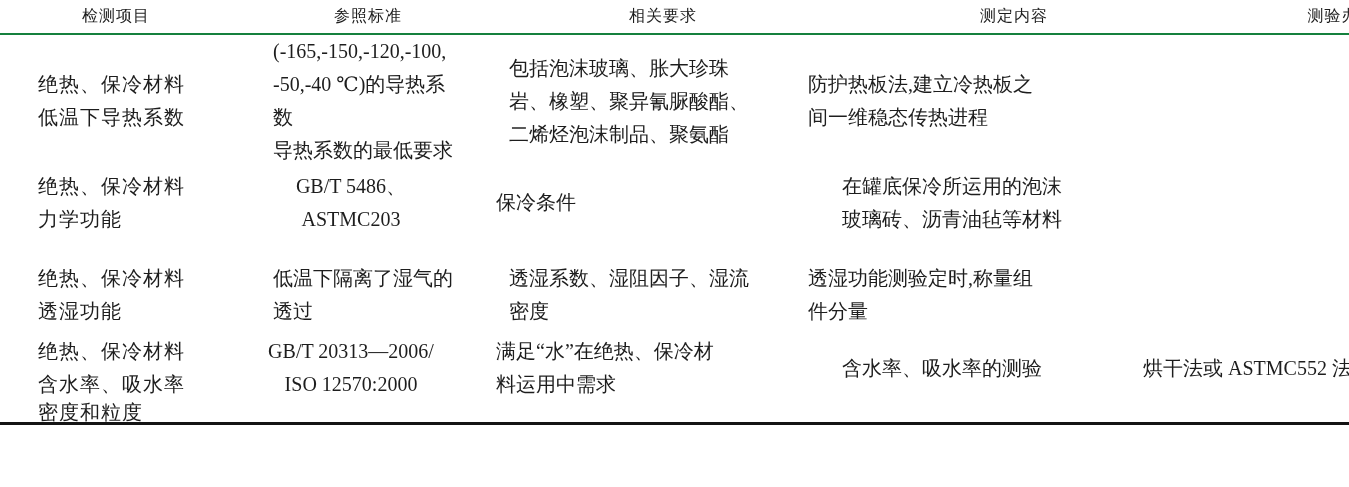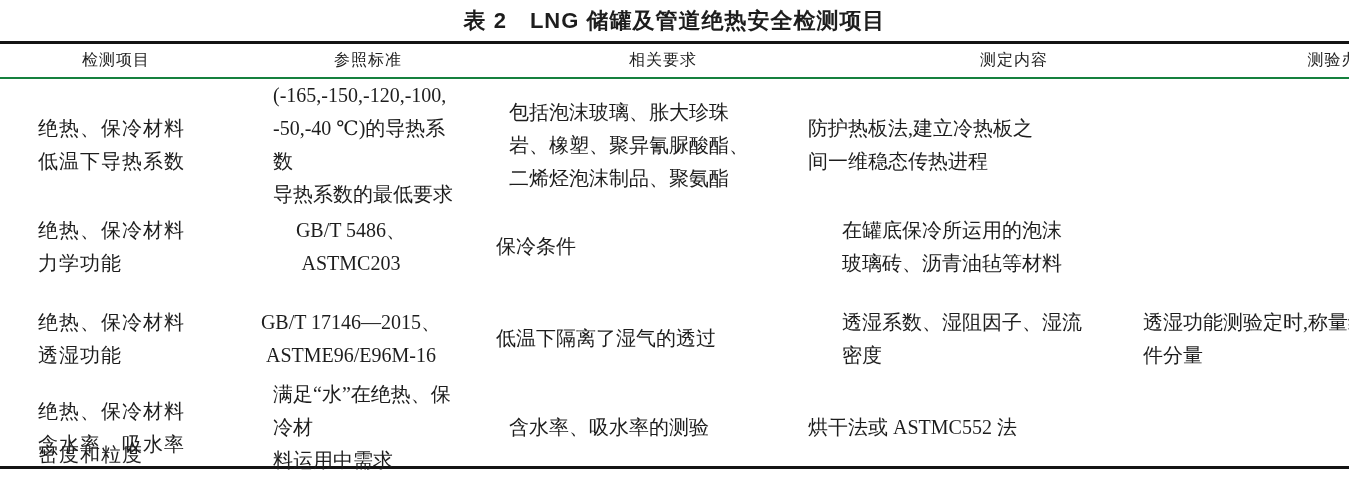--- a/index.html
+++ b/index.html
@@ -34,44 +34,41 @@
     font-size: 16px;
     gap: 32px;
   }
   .thead .hcell { text-align: center; letter-spacing: 1px; }
   .trow { align-items: center; gap: 15px; }
   .r1 { height: 115px; }
   .r2 { height: 105px; }
   .r3 { height: 79px; }
   .r4 { height: 68px; }
   .r5 { height: 20px; }
-  .r5 .cell { line-height: 20px; font-family: Liberation Mono, monospace; }
+  .r5 .cell { line-height: 20px; }
   .cell {
     font-size: 20px;
     line-height: 33px;
     white-space: pre-line;
   }
   .c1 { padding-left: 38px; letter-spacing: 1px; }
   .c2 { text-align: center; }
   .c3 { padding-left: 26px; }
   .c4 { padding-left: 4px; margin-left: 35px; }
   .c5 { padding-left: 5px; padding-right: 20px; }
   .bottom-rule {
     border-top: 3px solid #141414;
     height: 0;
   }
 </style>
 </head>
 <body>
 
 <div class="page">
 
-  <div class="title-row">
-    <span>表 2　LNG 储罐及管道绝热安全检测项目</span>
-  </div>
 
   <div class="grid thead">
     <div class="hcell">检测项目</div>
     <div class="hcell">参照标准</div>
     <div class="hcell">相关要求</div>
     <div class="hcell">测定内容</div>
     <div class="hcell">测验办法</div>
   </div>
 
   <div class="grid trow r1">
@@ -93,32 +90,32 @@
     <div class="cell c2">GB/T 5486、
 ASTMC203</div>
     <div class="cell c3">保冷条件</div>
     <div class="cell c4">在罐底保冷所运用的泡沫
 玻璃砖、沥青油毡等材料</div>
   </div>
 
   <div class="grid trow r3">
     <div class="cell c1">绝热、保冷材料
 透湿功能</div>
-    <div class="cell c2">GB/T 17146—2015、
-ASTME96/E96M-16</div>
     <div class="cell c3">低温下隔离了湿气的透过</div>
     <div class="cell c4">透湿系数、湿阻因子、湿流
 密度</div>
     <div class="cell c5">透湿功能测验定时,称量组
 件分量</div>
   </div>
 
   <div class="grid trow r4">
     <div class="cell c1">绝热、保冷材料
 含水率、吸水率</div>
+    <div class="cell c2">GB/T 20313—2006/
+ISO 12570:2000</div>
     <div class="cell c3">满足“水”在绝热、保冷材
 料运用中需求</div>
     <div class="cell c4">含水率、吸水率的测验</div>
     <div class="cell c5">烘干法或 ASTMC552 法</div>
   </div>
 
   <div class="grid trow r5">
     <div class="cell c1">密度和粒度</div>
     <div class="cell c2"></div>
     <div class="cell c3"></div>

